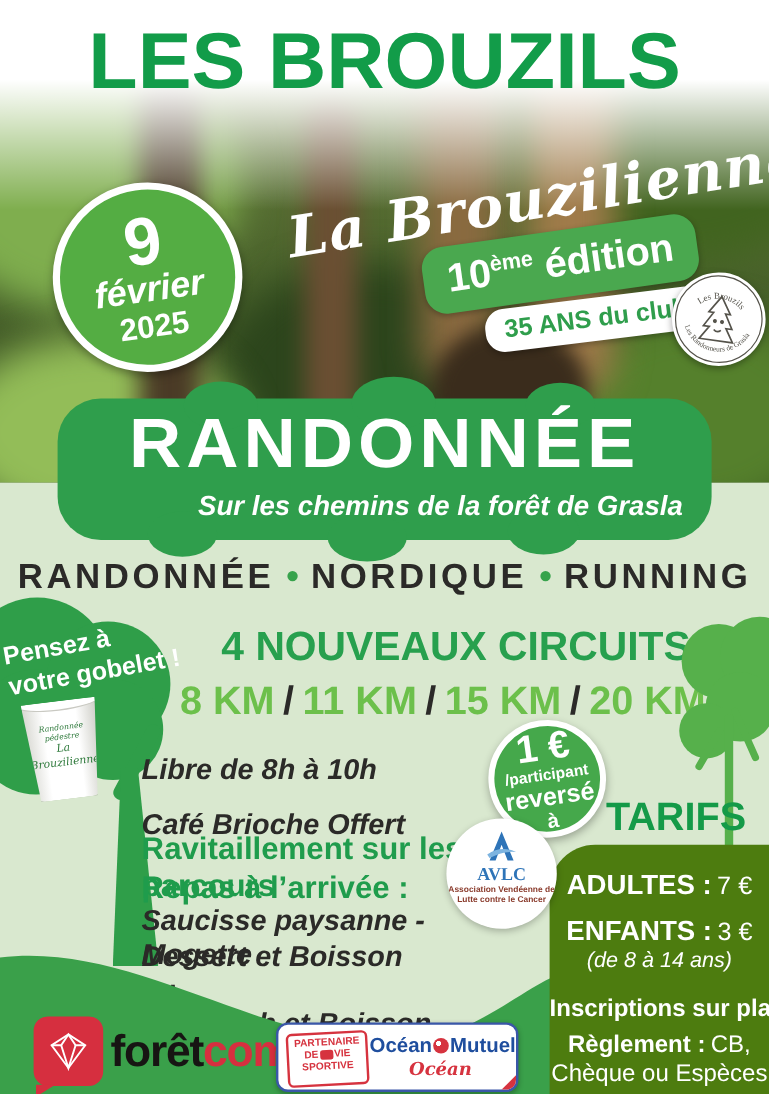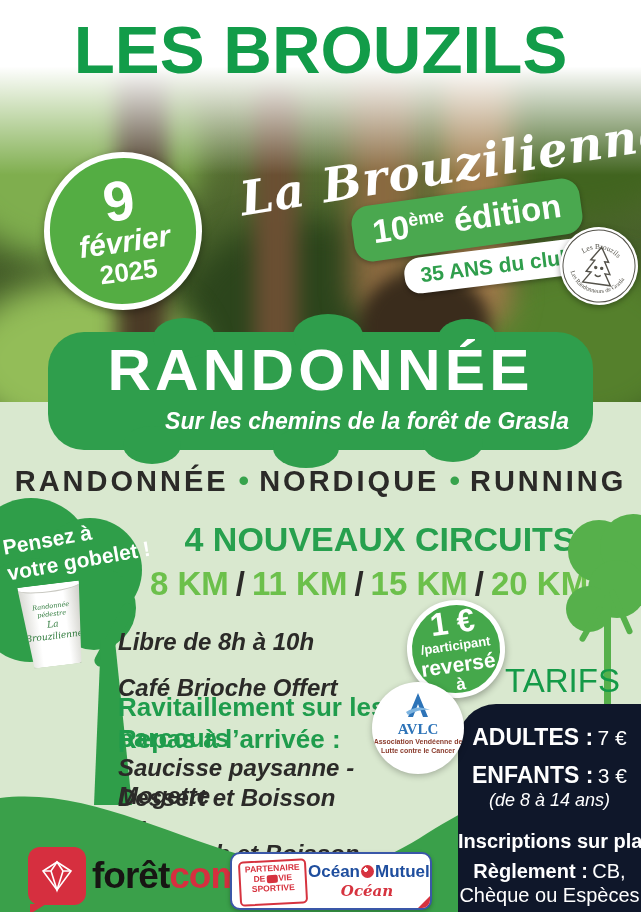--- a/index.html
+++ b/index.html
@@ -104,23 +104,23 @@
   .don-w2{font-size:17px;font-weight:bold;margin-top:1px;}
 
   
   .avlc{position:absolute;left:372px;top:682px;width:92px;height:92px;border-radius:50%;
     background:#fff;box-shadow:0 2px 6px rgba(0,0,0,.25);text-align:center;overflow:hidden;}
   .avlc-acronym{color:#2e74b8;font-family:"Liberation Serif",serif;font-weight:bold;
     font-size:15px;margin-top:1px;}
   .avlc-name{color:#8a3b2c;font-size:7px;font-weight:bold;line-height:1.25;}
 
   
-  .tarifs-title{position:absolute;left:505px;top:662px;color:#149a48;font-size:33px;font-weight:normal;}
+  .tarifs-title{position:absolute;left:505px;top:662px;color:#149a48;font-size:33px;font-weight:bold;}
   .panel{position:absolute;left:458px;top:704px;width:183px;height:208px;
-    background:#0f172a;border-top-left-radius:38px;color:#fff;}
+    background:#4d7c0f;border-top-left-radius:38px;color:#fff;}
   .panel .line{position:absolute;width:100%;text-align:center;white-space:nowrap;}
   .pl-label{font-weight:bold;font-size:23px;}
   .pl-price{font-size:21px;}
   .pl-note{font-style:italic;font-size:18px;}
   .pl-bold{font-weight:bold;font-size:20px;}
   .pl-reg{font-size:20px;}
 
   
   .wave{position:absolute;left:0;top:782px;width:641px;height:130px;}
 

